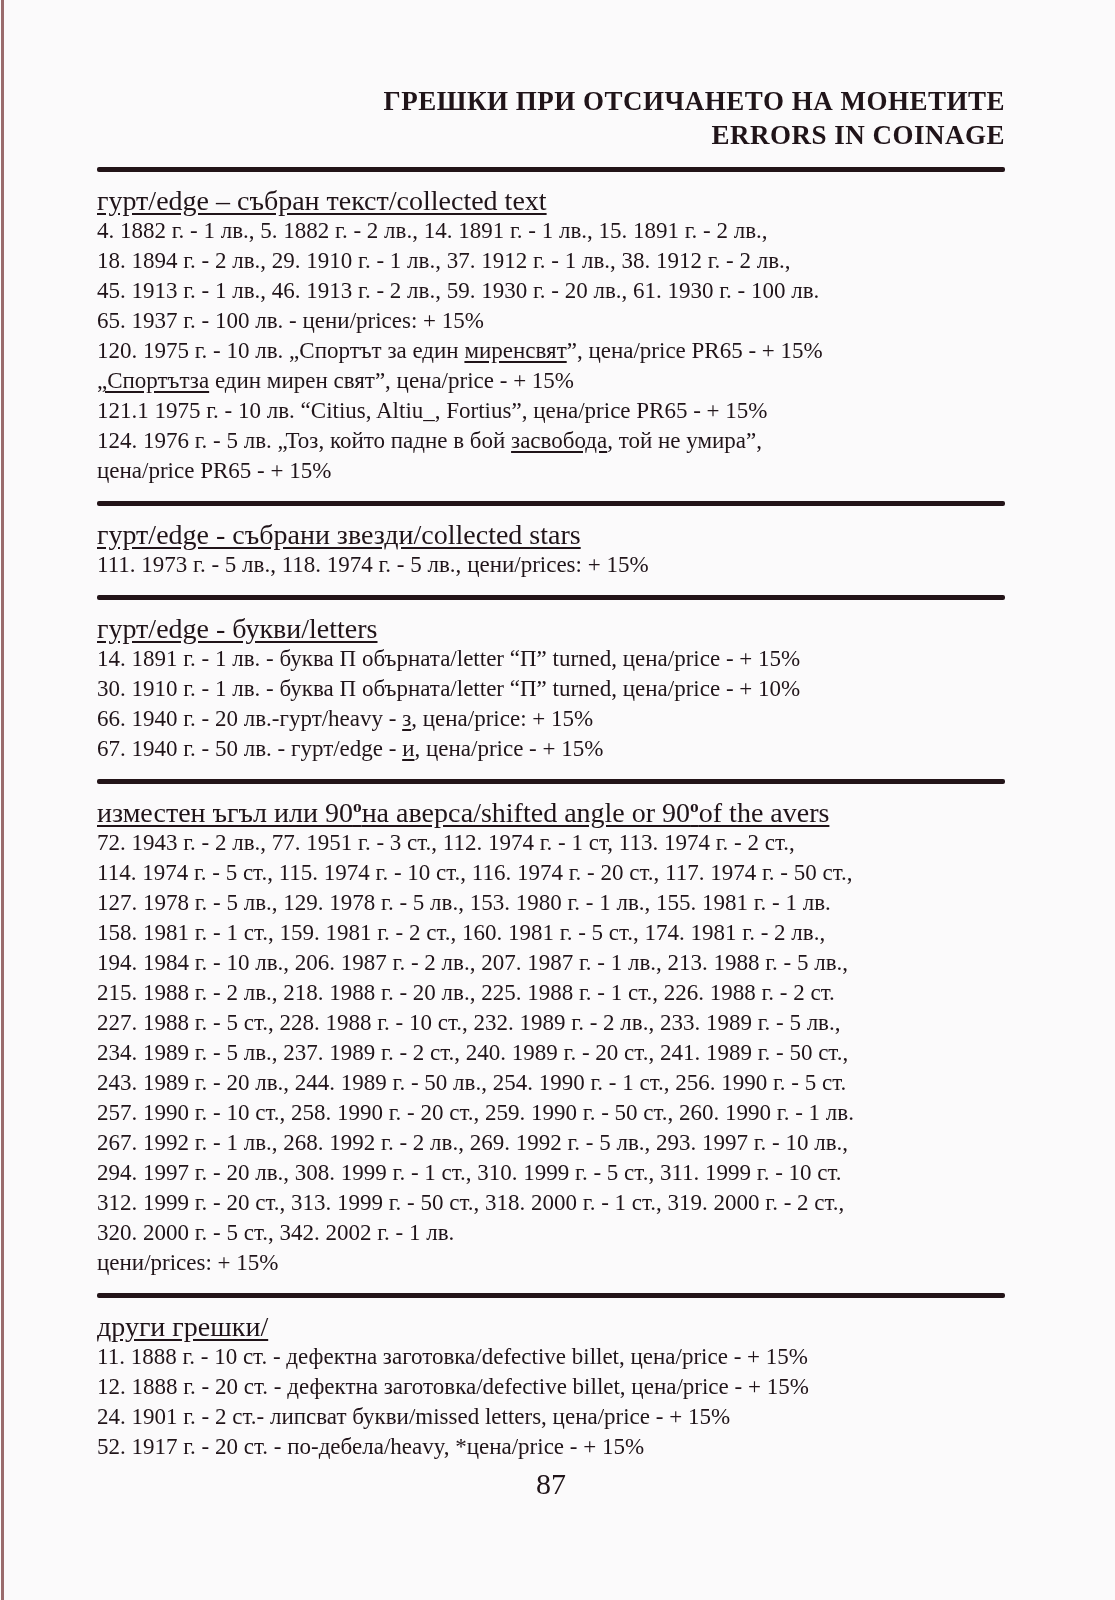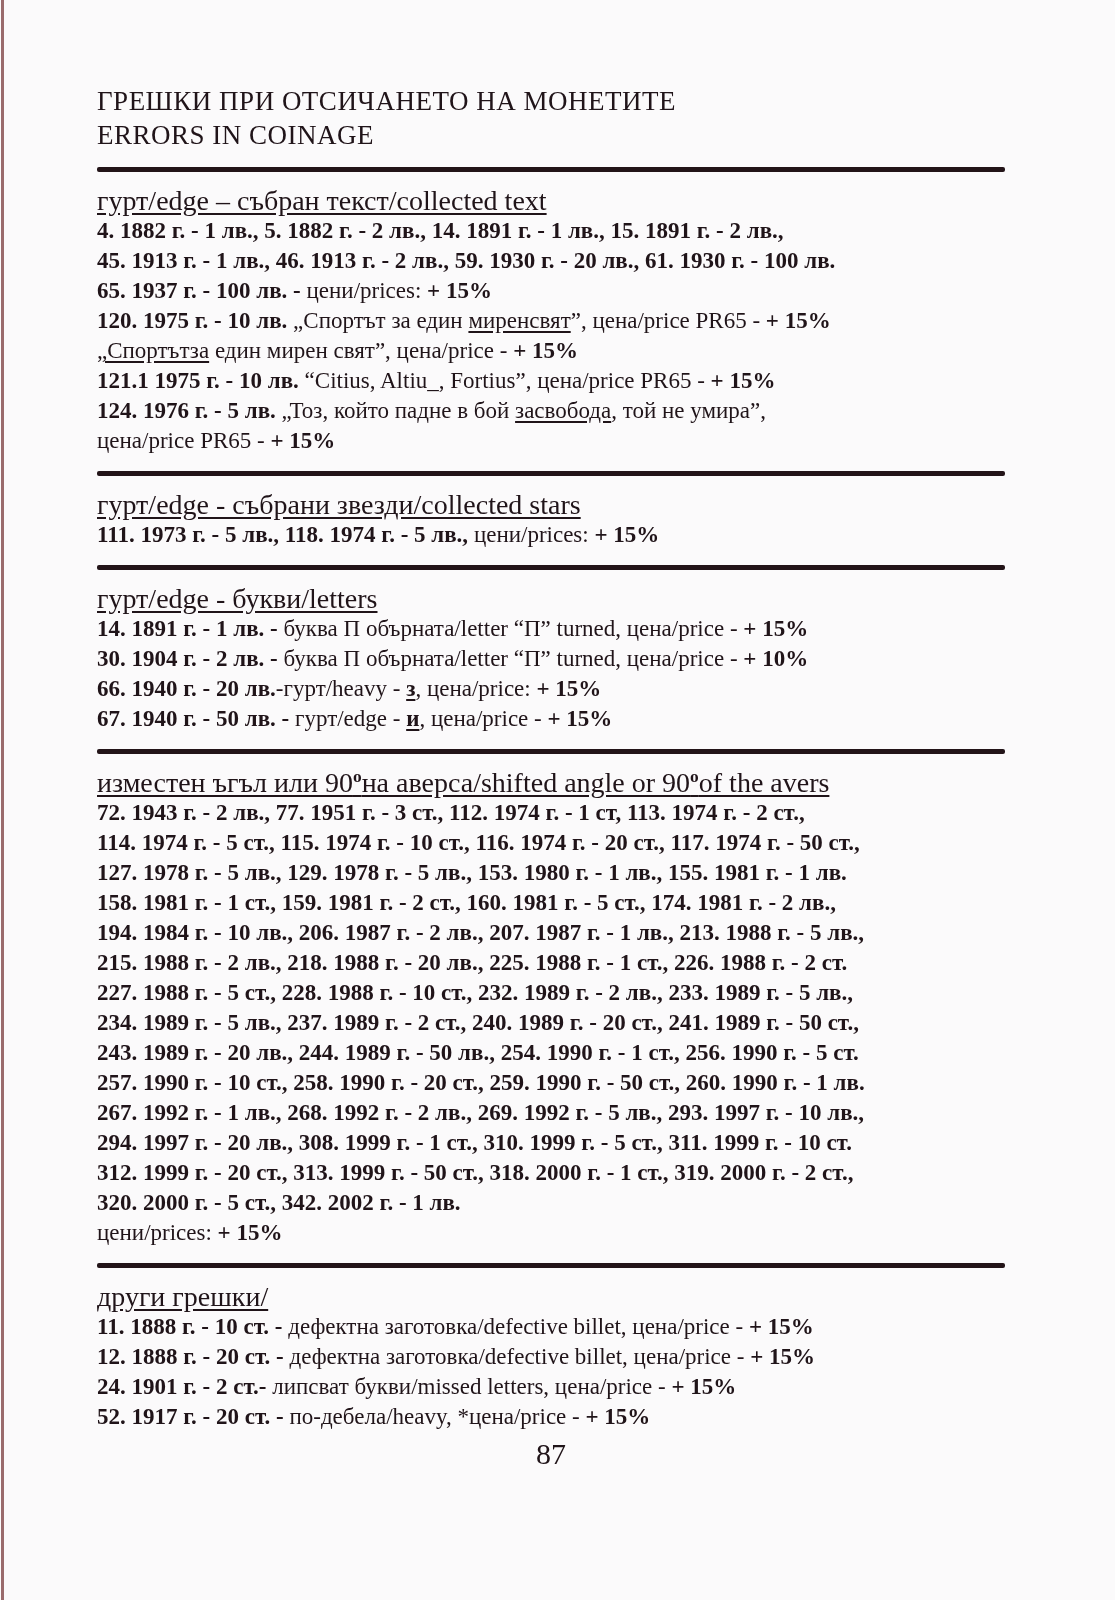--- a/index.html
+++ b/index.html
@@ -22,22 +22,22 @@
     width:3px; height:1600px;
     background:#9a6b6c;
   }
   .content {
     position:absolute;
     left:97px; top:0;
     width:908px;
   }
   .title-block {
     padding-top:84px;
-    text-align:left;
-    font-weight:normal;
+    text-align:right;
+    font-weight:bold;
     font-size:27px;
     line-height:34px;
     letter-spacing:0.5px;
   }
   .rule {
     height:5px;
     background:#231418;
     margin:15px 0 14px 0;
     border-radius:2px;
   }
@@ -45,21 +45,21 @@
     font-size:28px;
     line-height:30px;
     text-decoration:underline;
     text-underline-offset:3px;
   }
   .line {
     font-size:23px;
     line-height:30px;
     white-space:nowrap;
   }
-  .b { font-weight:bold; }
+  .b { font-weight:normal; }
   .u { text-decoration:underline; text-underline-offset:3px; }
   .sup {
     vertical-align:super;
     font-size:0.62em;
     font-weight:bold;
     line-height:0;
   }
   .page-number {
     text-align:center;
     font-size:30px;
@@ -74,38 +74,39 @@
   <div class="content">
     <div class="title-block">
       <div>ГРЕШКИ ПРИ ОТСИЧАНЕТО НА МОНЕТИТЕ</div>
       <div>ERRORS IN COINAGE</div>
     </div>
     <div>
         <div class="rule"></div>
         <div class="section">
           <div class="section-header"><span>гурт/edge – събран текст/collected text</span></div>
           <div class="line"><span class="b">4. 1882 г. - 1 лв., 5. 1882 г. - 2 лв., 14. 1891 г. - 1 лв., 15. 1891 г. - 2 лв.,</span></div>
+          <div class="line"><span class="b">18. 1894 г. - 2 лв., 29. 1910 г. - 1 лв., 37. 1912 г. - 1 лв., 38. 1912 г. - 2 лв.,</span></div>
           <div class="line"><span class="b">45. 1913 г. - 1 лв., 46. 1913 г. - 2 лв., 59. 1930 г. - 20 лв., 61. 1930 г. - 100 лв.</span></div>
           <div class="line"><span class="b">65. 1937 г. - 100 лв. - </span><span>цени/prices: </span><span class="b">+ 15%</span></div>
           <div class="line"><span class="b">120. 1975 г. - 10 лв. </span><span>„Спортът за един </span><span class="u">миренсвят</span><span>”, цена/price PR65 - </span><span class="b">+ 15%</span></div>
           <div class="line"><span class="u">„Спортътза</span><span> един мирен свят”, цена/price - </span><span class="b">+ 15%</span></div>
           <div class="line"><span class="b">121.1 1975 г. - 10 лв. </span><span>“Citius, Altiu_, Fortius”, цена/price PR65 - </span><span class="b">+ 15%</span></div>
           <div class="line"><span class="b">124. 1976 г. - 5 лв. </span><span>„Тоз, който падне в бой </span><span class="u">засвобода</span><span>, той не умира”,</span></div>
           <div class="line"><span>цена/price PR65 - </span><span class="b">+ 15%</span></div>
         </div>
         <div class="rule"></div>
         <div class="section">
           <div class="section-header"><span>гурт/edge - събрани звезди/collected stars</span></div>
           <div class="line"><span class="b">111. 1973 г. - 5 лв., 118. 1974 г. - 5 лв., </span><span>цени/prices: </span><span class="b">+ 15%</span></div>
         </div>
         <div class="rule"></div>
         <div class="section">
           <div class="section-header"><span>гурт/edge - букви/letters</span></div>
           <div class="line"><span class="b">14. 1891 г. - 1 лв. - </span><span>буква П обърната/letter “П” turned, цена/price - </span><span class="b">+ 15%</span></div>
-          <div class="line"><span class="b">30. 1904 г. - 2 лв. - </span><span>буква П обърната/letter “П” turned, цена/price - </span><span class="b">+ 10%</span></div>
+          <div class="line"><span class="b">30. 1910 г. - 1 лв. - </span><span>буква П обърната/letter “П” turned, цена/price - </span><span class="b">+ 10%</span></div>
           <div class="line"><span class="b">66. 1940 г. - 20 лв.</span><span>-гурт/heavy -  </span><span class="b u">з</span><span>, цена/price: </span><span class="b">+ 15%</span></div>
           <div class="line"><span class="b">67. 1940 г. - 50 лв. - </span><span>гурт/edge -  </span><span class="b u">и</span><span>, цена/price - </span><span class="b">+ 15%</span></div>
         </div>
         <div class="rule"></div>
         <div class="section">
           <div class="section-header"><span>изместен ъгъл или 90</span><span class="sup">о</span><span>на аверса/shifted angle or 90</span><span class="sup">о</span><span>of  the avers</span></div>
           <div class="line"><span class="b">72. 1943 г. - 2 лв., 77. 1951 г. - 3 ст., 112. 1974 г. - 1 ст, 113. 1974 г. - 2 ст.,</span></div>
           <div class="line"><span class="b">114. 1974 г. - 5 ст., 115. 1974 г. - 10 ст., 116. 1974 г. - 20 ст., 117. 1974 г. - 50 ст.,</span></div>
           <div class="line"><span class="b">127. 1978 г. - 5 лв., 129. 1978 г. - 5 лв., 153. 1980 г. - 1 лв., 155. 1981 г. - 1 лв.</span></div>
           <div class="line"><span class="b">158. 1981 г. - 1 ст., 159. 1981 г. - 2 ст., 160. 1981 г. - 5 ст., 174. 1981 г. - 2 лв.,</span></div>

